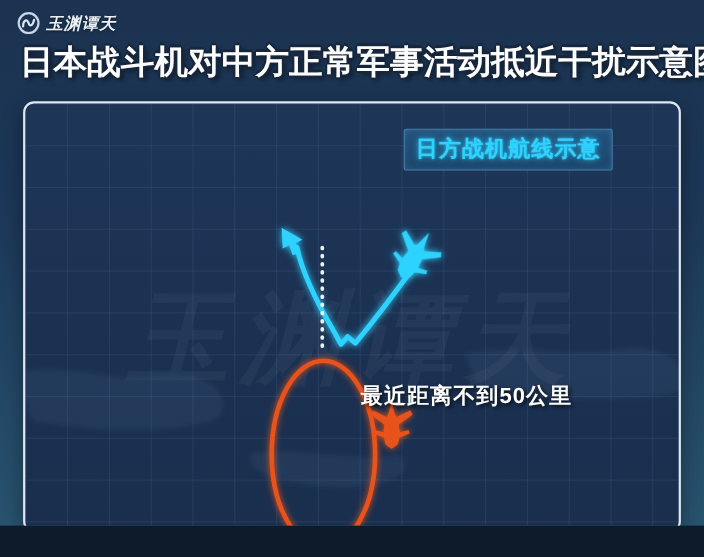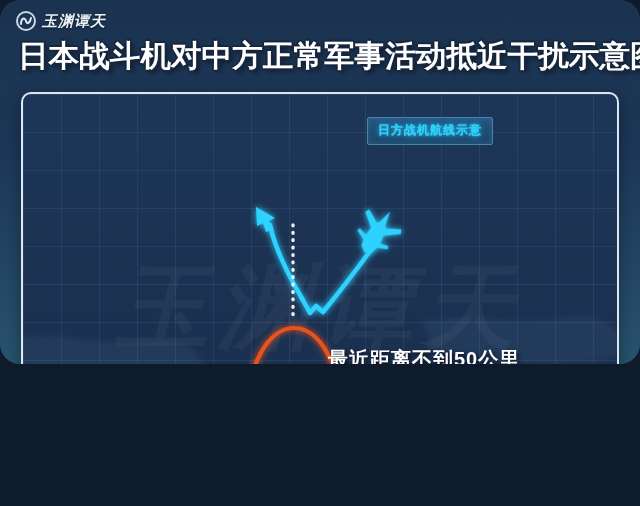--- a/index.html
+++ b/index.html
@@ -6,24 +6,23 @@
     margin: 0;
     padding: 0;
     background: #0d1b2a;
   }
   body {
     font-family: "Liberation Sans", "DejaVu Sans", sans-serif;
   }
   #app {
     position: relative;
     width: 640px;
-    height: 364px;
+    height: 478px;
     overflow: hidden;
     background: linear-gradient(180deg, #1b3350 0%, #1c3758 40%, #28536f 100%);
-    border-radius: 20px;
   }
 
   
   .header {
     position: absolute;
     left: 0; top: 0;
     width: 640px;
     height: 86px;
   }
   .logo-row {
@@ -114,21 +113,21 @@
   .mapsvg {
     position: absolute;
     inset: 0;
   }
 
   
   .tag {
     position: absolute;
     box-sizing: border-box;
     padding: 4px 10px 5px 10px;
-    font-size: 12px;
+    font-size: 20px;
     font-weight: bold;
     letter-spacing: 1px;
     white-space: nowrap;
     border-radius: 2px;
   }
   .tag-jp {
     left: 367px;
     top: 117px;
     color: #2fd2ff;
     border: 1px solid #4a81ad;

